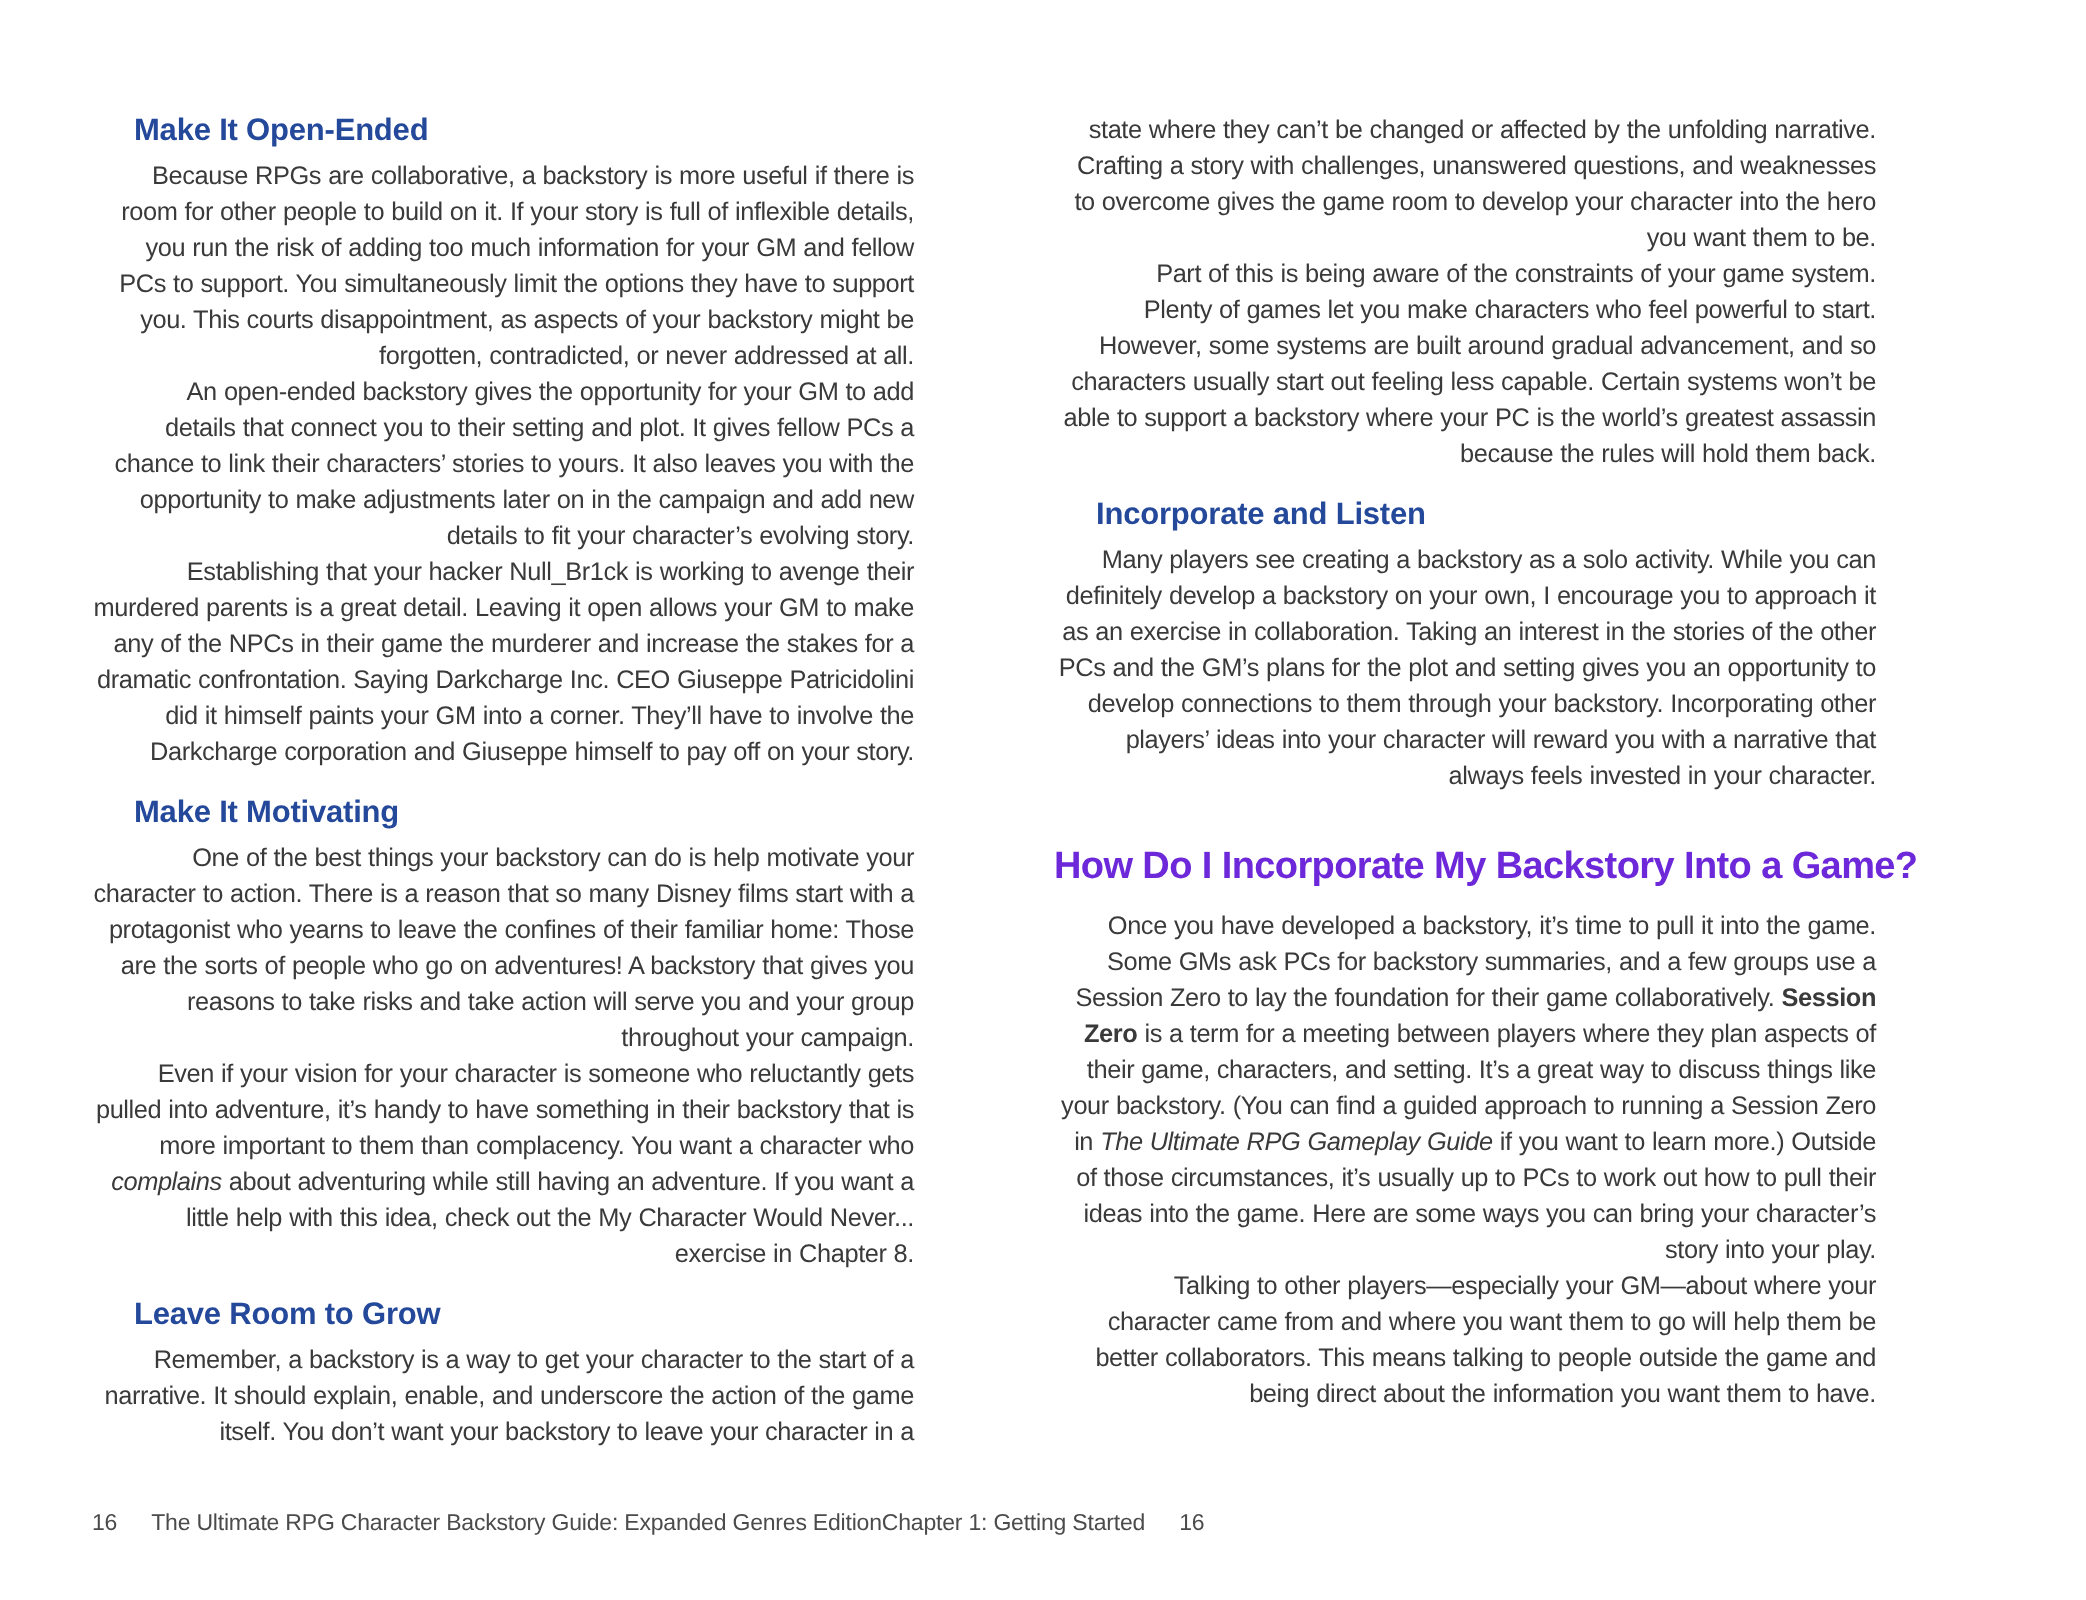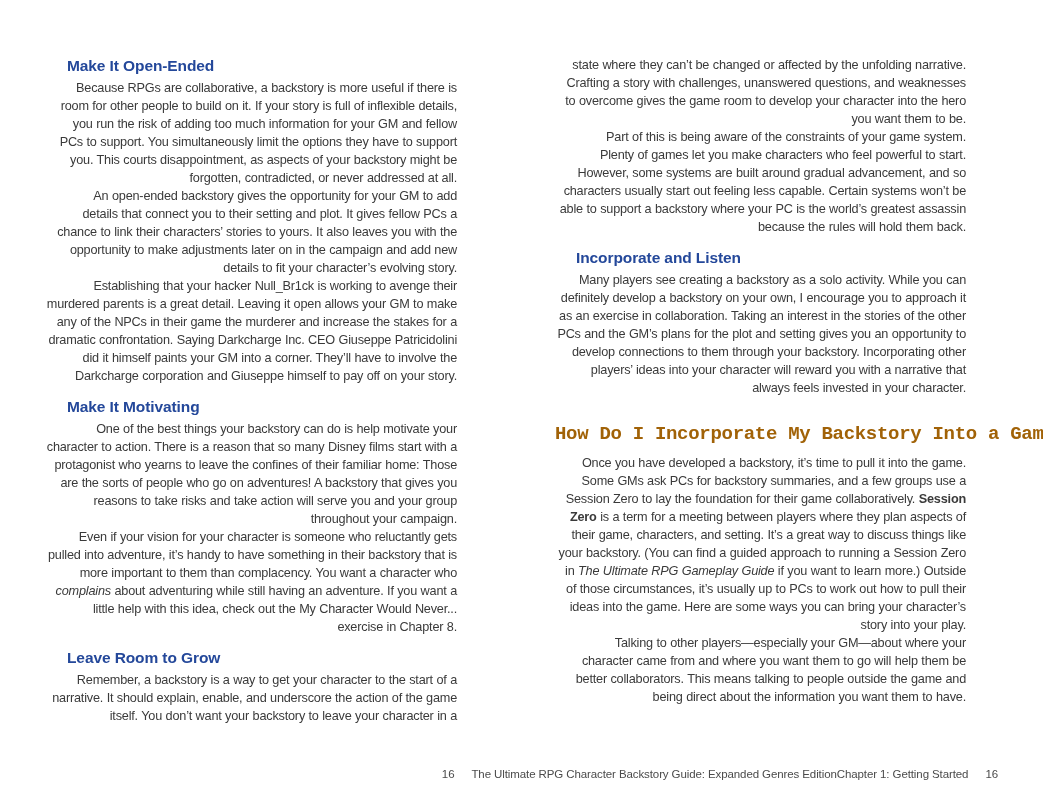--- a/index.html
+++ b/index.html
@@ -11,21 +11,21 @@
     width: 1043px;
     height: 800px;
     position: relative;
     font-family: "Liberation Sans", sans-serif;
     color: #3a3a3a;
     overflow: hidden;
   }
   .spread {
     display: flex;
     padding: 56px 45px 0 46px;
-    gap: 98px;
+    gap: 70px;
     box-sizing: border-box;
   }
   .page {
     width: 411px;
     flex: 0 0 411px;
   }
   .block-p {
     font-size: 12.7px;
     line-height: 18px;
     letter-spacing: -0.2px;
@@ -42,35 +42,34 @@
     color: #24489a;
     margin: 13px 0 4px 21px;
     letter-spacing: -0.1px;
   }
   .page > .block-h2:first-child {
     margin-top: 1px;
   }
   .block-h1 {
     font-size: 19px;
     font-weight: bold;
-    color: #a16207;
+    color: #6d28d9;
     margin: 26px 0 9px 0;
     letter-spacing: -0.3px;
     white-space: nowrap;
-    font-family: Liberation Mono, monospace;
   }
   .italic { font-style: italic; }
   .bold { font-weight: bold; }
   .footer-row {
     position: absolute;
     left: 46px;
     right: 45px;
-    bottom: 20px;
+    bottom: 32px;
     display: flex;
-    justify-content: flex-end;
+    justify-content: flex-start;
     font-size: 11.5px;
     color: #4b4b4b;
     letter-spacing: -0.1px;
   }
   .footer-left, .footer-right {
     display: flex;
     align-items: baseline;
     gap: 17px;
   }
 </style>

